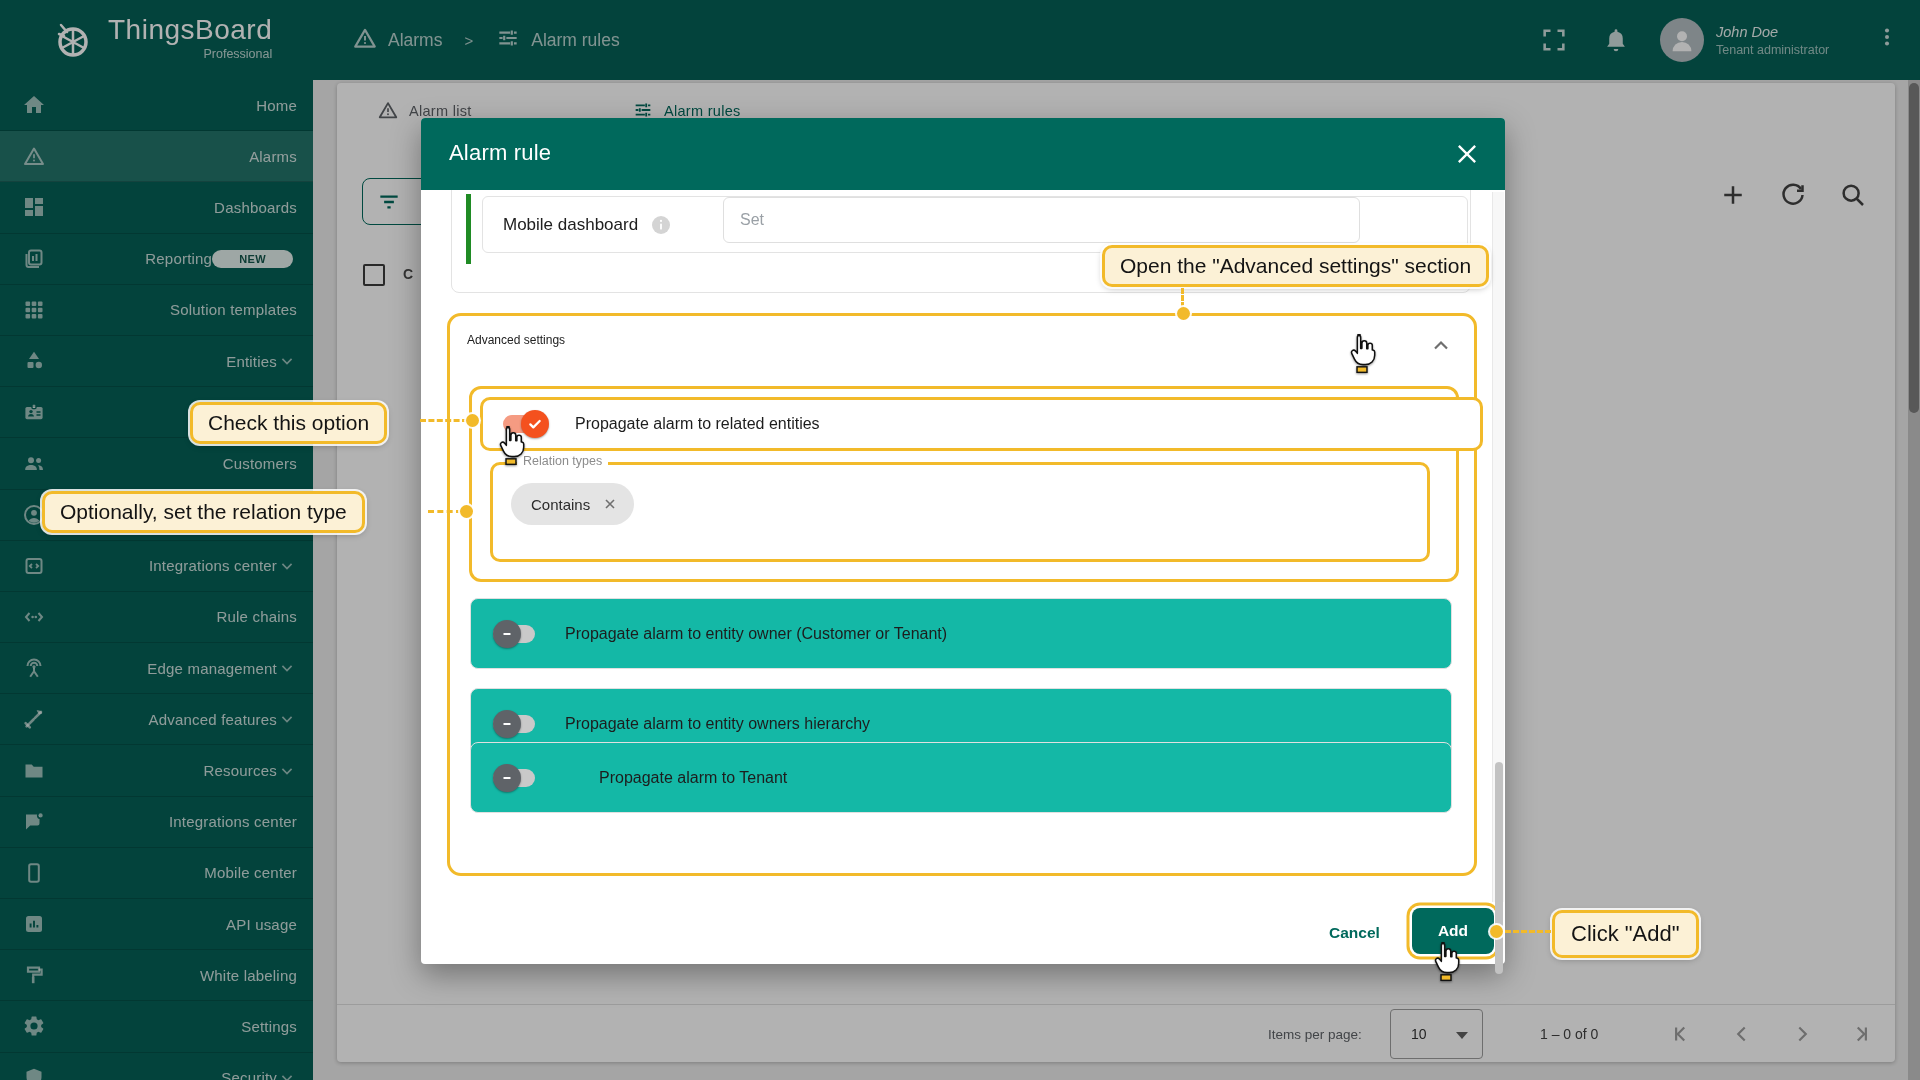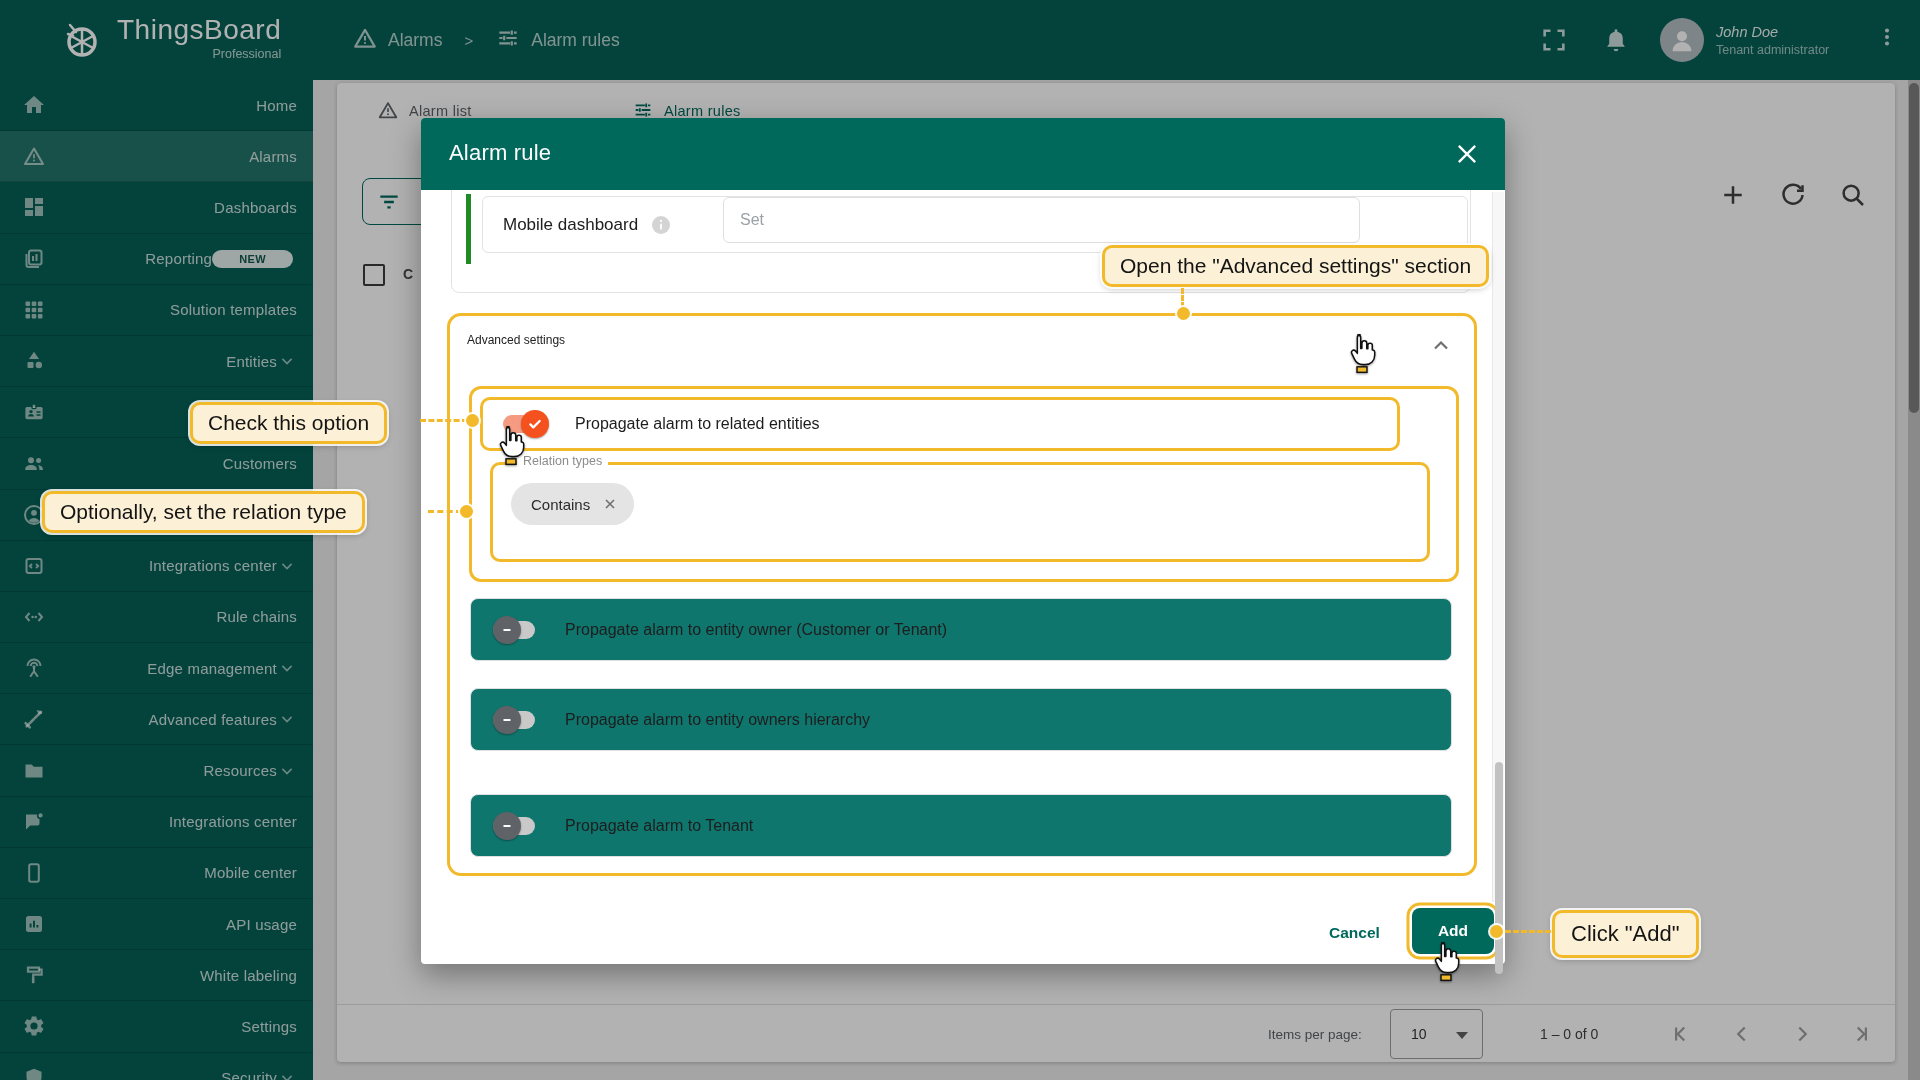--- a/index.html
+++ b/index.html
@@ -9,21 +9,21 @@
     --yellow:#F2BA2A;
     --ann-bg:#FCF1D6;
     --green:#1F8B24;
   }
   *{box-sizing:border-box;margin:0;padding:0;font-family:"Liberation Sans",sans-serif;}
   html,body{width:1920px;height:1080px;overflow:hidden;background:#EDEDED;}
   #stage{position:relative;width:1920px;height:1080px;overflow:hidden;}
 
   
   .topbar{position:absolute;left:0;top:0;width:1920px;height:80px;background:var(--bar-bg);z-index:1;}
-  .logo{position:absolute;left:57px;top:14px;display:flex;align-items:flex-start;}
+  .logo{position:absolute;left:48px;top:14px;display:flex;align-items:flex-start;}
   .logo-txt{margin-left:10px;}
   .logo-name{color:#fff;font-size:28px;font-weight:400;letter-spacing:.5px;}
   .logo-ed{color:rgba(255,255,255,.75);font-size:12.5px;text-align:right;margin-top:1px;}
   .crumbs{position:absolute;left:352px;top:0;height:80px;display:flex;align-items:center;color:rgba(255,255,255,.72);}
   .crumb{display:flex;align-items:center;gap:10px;font-size:17.5px;}
   .crumb-sep{margin:0 22px;font-size:15px;color:rgba(255,255,255,.7);}
   .top-right{position:absolute;right:0;top:0;height:80px;display:flex;align-items:center;}
   .tb-icon{width:28px;height:28px;color:rgba(255,255,255,.8);}
   .avatar{width:44px;height:44px;border-radius:50%;background:#B5BFC3;display:flex;align-items:center;justify-content:center;}
   .who{margin-left:12px;width:160px;}
@@ -76,29 +76,29 @@
   .md-card{position:absolute;left:61px;top:78px;width:986px;height:57px;border:1px solid #E3E3E3;border-radius:6px;z-index:2;display:flex;align-items:center;background:#fff;}
   .md-label{margin-left:20px;font-size:17px;color:#202020;}
   .md-info{margin-left:14px;width:18px;height:18px;}
   .md-field{position:absolute;left:302px;top:79px;width:637px;height:46px;border:1px solid #DFDFDF;border-radius:6px;z-index:3;display:flex;align-items:center;background:#fff;}
   .md-ph{margin-left:16px;font-size:16px;color:#9AA0A6;}
 
   .adv{position:absolute;left:26px;top:195px;width:1030px;height:563px;border:3px solid var(--yellow);border-radius:14px;background:#fff;}
   .adv-title{position:absolute;left:46px;top:215px;font-size:12px;font-weight:400;color:#212121;}
   .adv-chev{position:absolute;left:1008px;top:216px;width:24px;height:24px;color:#6F6F6F;cursor:pointer;}
   .grp{position:absolute;left:48px;top:268px;width:990px;height:196px;border:3px solid var(--yellow);border-radius:12px;}
-  .row-hl{position:absolute;left:59px;top:279px;width:920px;height:54px;border:3px solid var(--yellow);border-radius:10px;display:flex;align-items:center;padding-left:20px;background:#fff;}
+  .row-hl{position:absolute;left:59px;top:279px;width:1003px;height:54px;border:3px solid var(--yellow);border-radius:10px;display:flex;align-items:center;padding-left:20px;background:#fff;}
   .row-label{font-size:16px;color:#1D1D1D;margin-left:24px;}
   .rel-field{position:absolute;left:69px;top:344px;width:940px;height:100px;border:3px solid var(--yellow);border-radius:10px;background:#fff;}
   .rel-lab{position:absolute;left:96px;top:336px;background:#fff;padding:0 6px;font-size:12.5px;color:#8C8C8C;z-index:2;}
   .chip{position:absolute;left:18px;top:18px;height:42px;border-radius:21px;background:#E4E4E4;display:flex;align-items:center;padding:0 16px 0 20px;}
   .chip-txt{font-size:15px;color:#2B2B2B;}
   .chip-x{margin-left:12px;width:16px;height:16px;color:#6F6F6F;cursor:pointer;}
   .rel-help{position:absolute;left:91px;top:450px;width:960px;font-size:12.5px;color:#8A8A8A;}
-  .trow{position:absolute;left:49px;width:982px;height:63px;border:1px solid #E0E0E0;border-radius:8px;display:flex;align-items:center;padding-left:22px;background:#0f766e;}
+  .trow{position:absolute;left:49px;width:982px;height:71px;border:1px solid #E0E0E0;border-radius:8px;display:flex;align-items:center;padding-left:22px;background:#14b8a6;}
 
   
   .tgl{position:relative;width:48px;height:30px;flex:none;}
   .trk{position:absolute;left:0;top:6px;width:42px;height:18px;border-radius:9px;}
   .knb{position:absolute;top:1px;width:28px;height:28px;border-radius:50%;display:flex;align-items:center;justify-content:center;box-shadow:0 1px 2px rgba(0,0,0,.35);}
   .tgl.on .trk{background:#F59B82;}
   .tgl.on .knb{left:18px;background:#F4511E;}
   .tgl.off .trk{background:#C9C9C9;}
   .tgl.off .knb{left:0;background:#5F6368;}
   .knb svg{width:16px;height:16px;display:block;}
@@ -576,21 +576,21 @@
           <span class="tgl off">
             <span class="trk"></span>
             <span class="knb">
               <svg viewBox="0 0 24 24">
                 <rect x="6.5" y="10.6" width="11" height="2.8" rx="1.2" fill="#fff"></rect>
               </svg>
             </span>
           </span>
           <span class="row-label">Propagate alarm to entity owners hierarchy</span>
         </div>
-        <div class="trow" style="top: 676px;">
+        <div class="trow" style="top: 624px; gap: 34px;">
           <span class="tgl off">
             <span class="trk"></span>
             <span class="knb">
               <svg viewBox="0 0 24 24">
                 <rect x="6.5" y="10.6" width="11" height="2.8" rx="1.2" fill="#fff"></rect>
               </svg>
             </span>
           </span>
           <span class="row-label">Propagate alarm to Tenant</span>
         </div>

